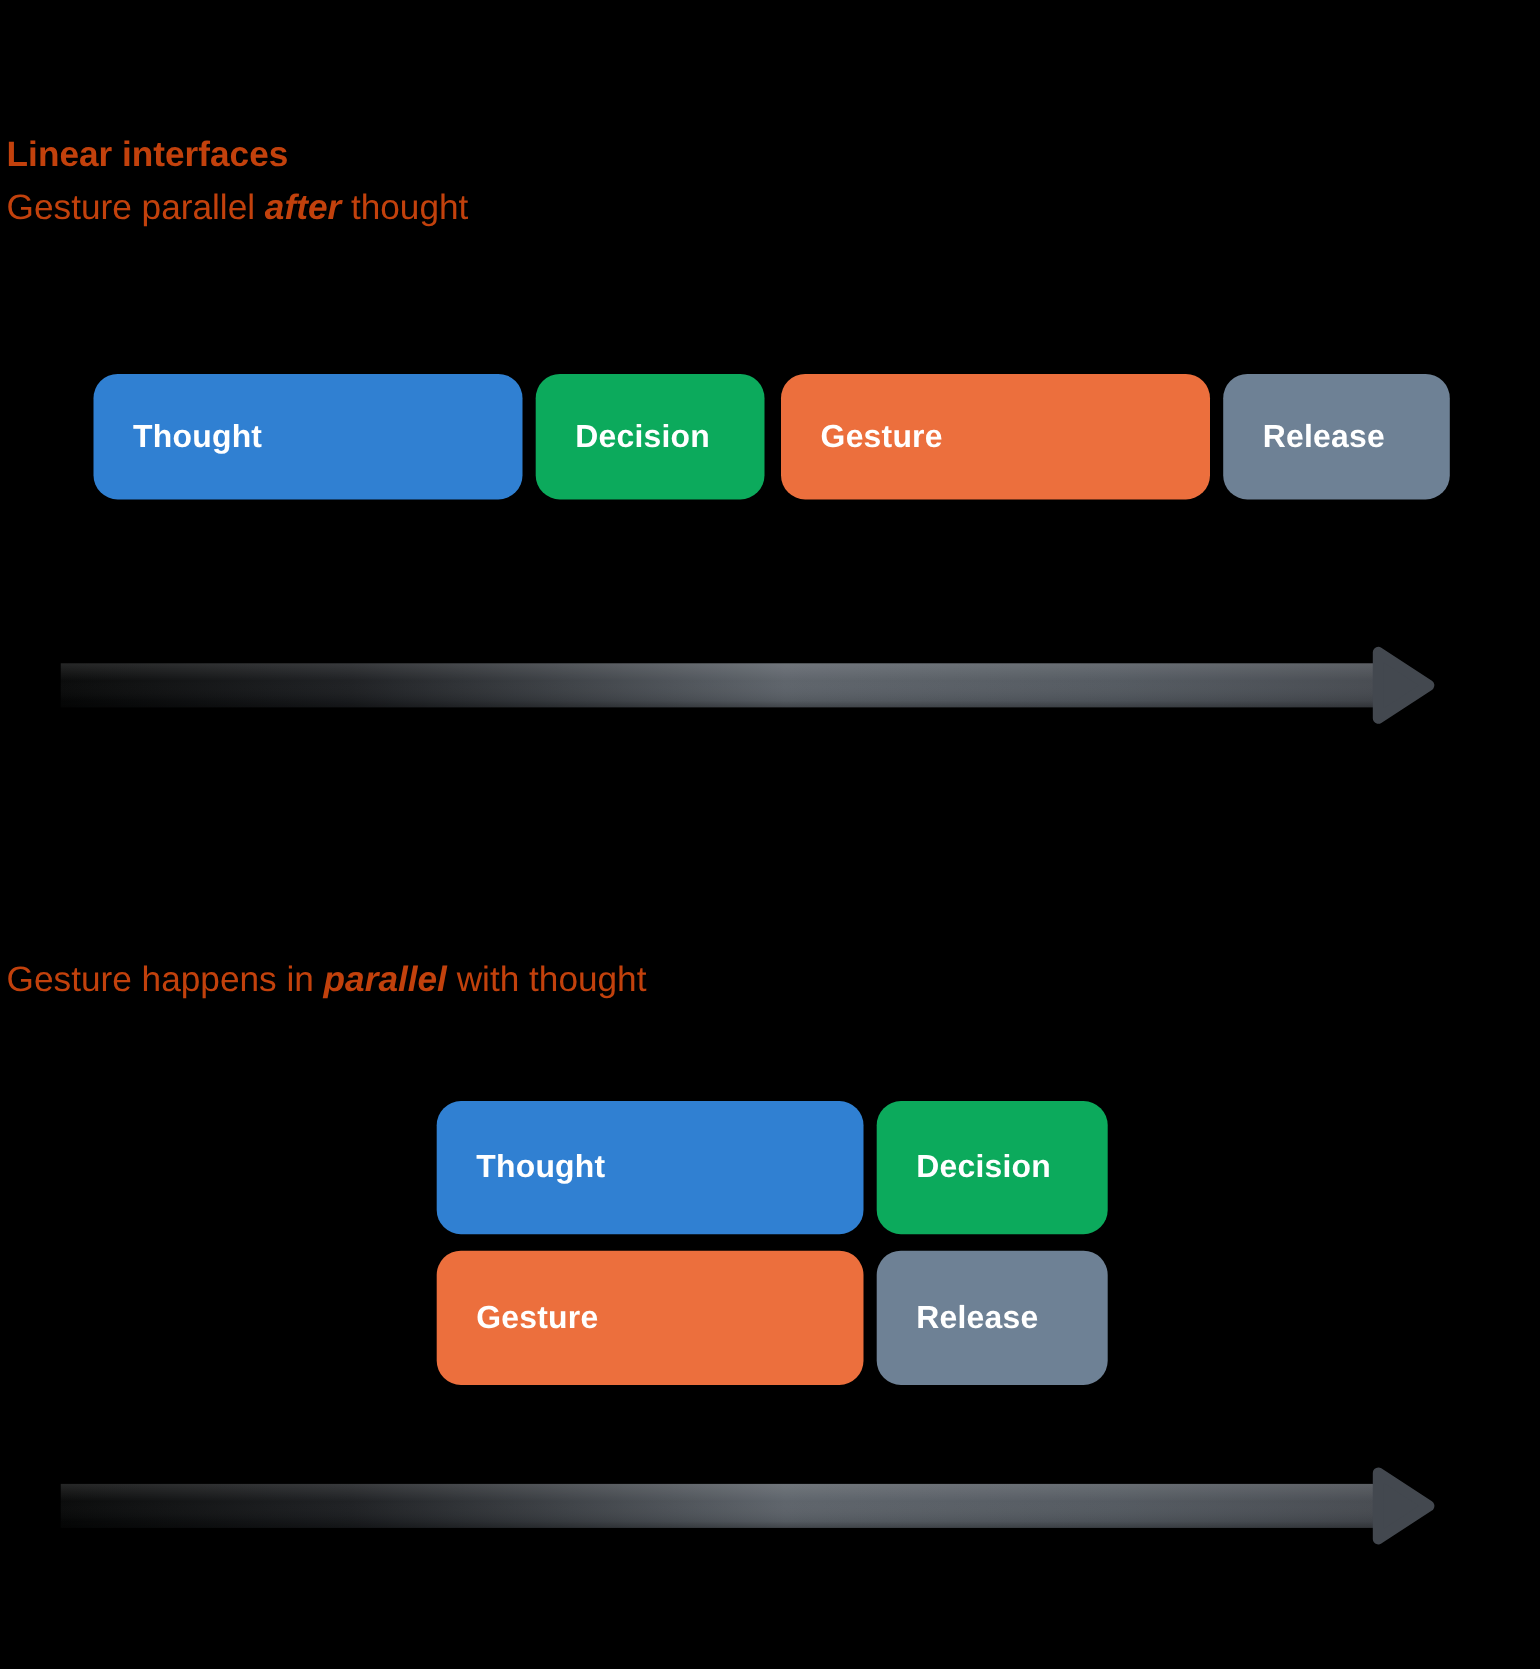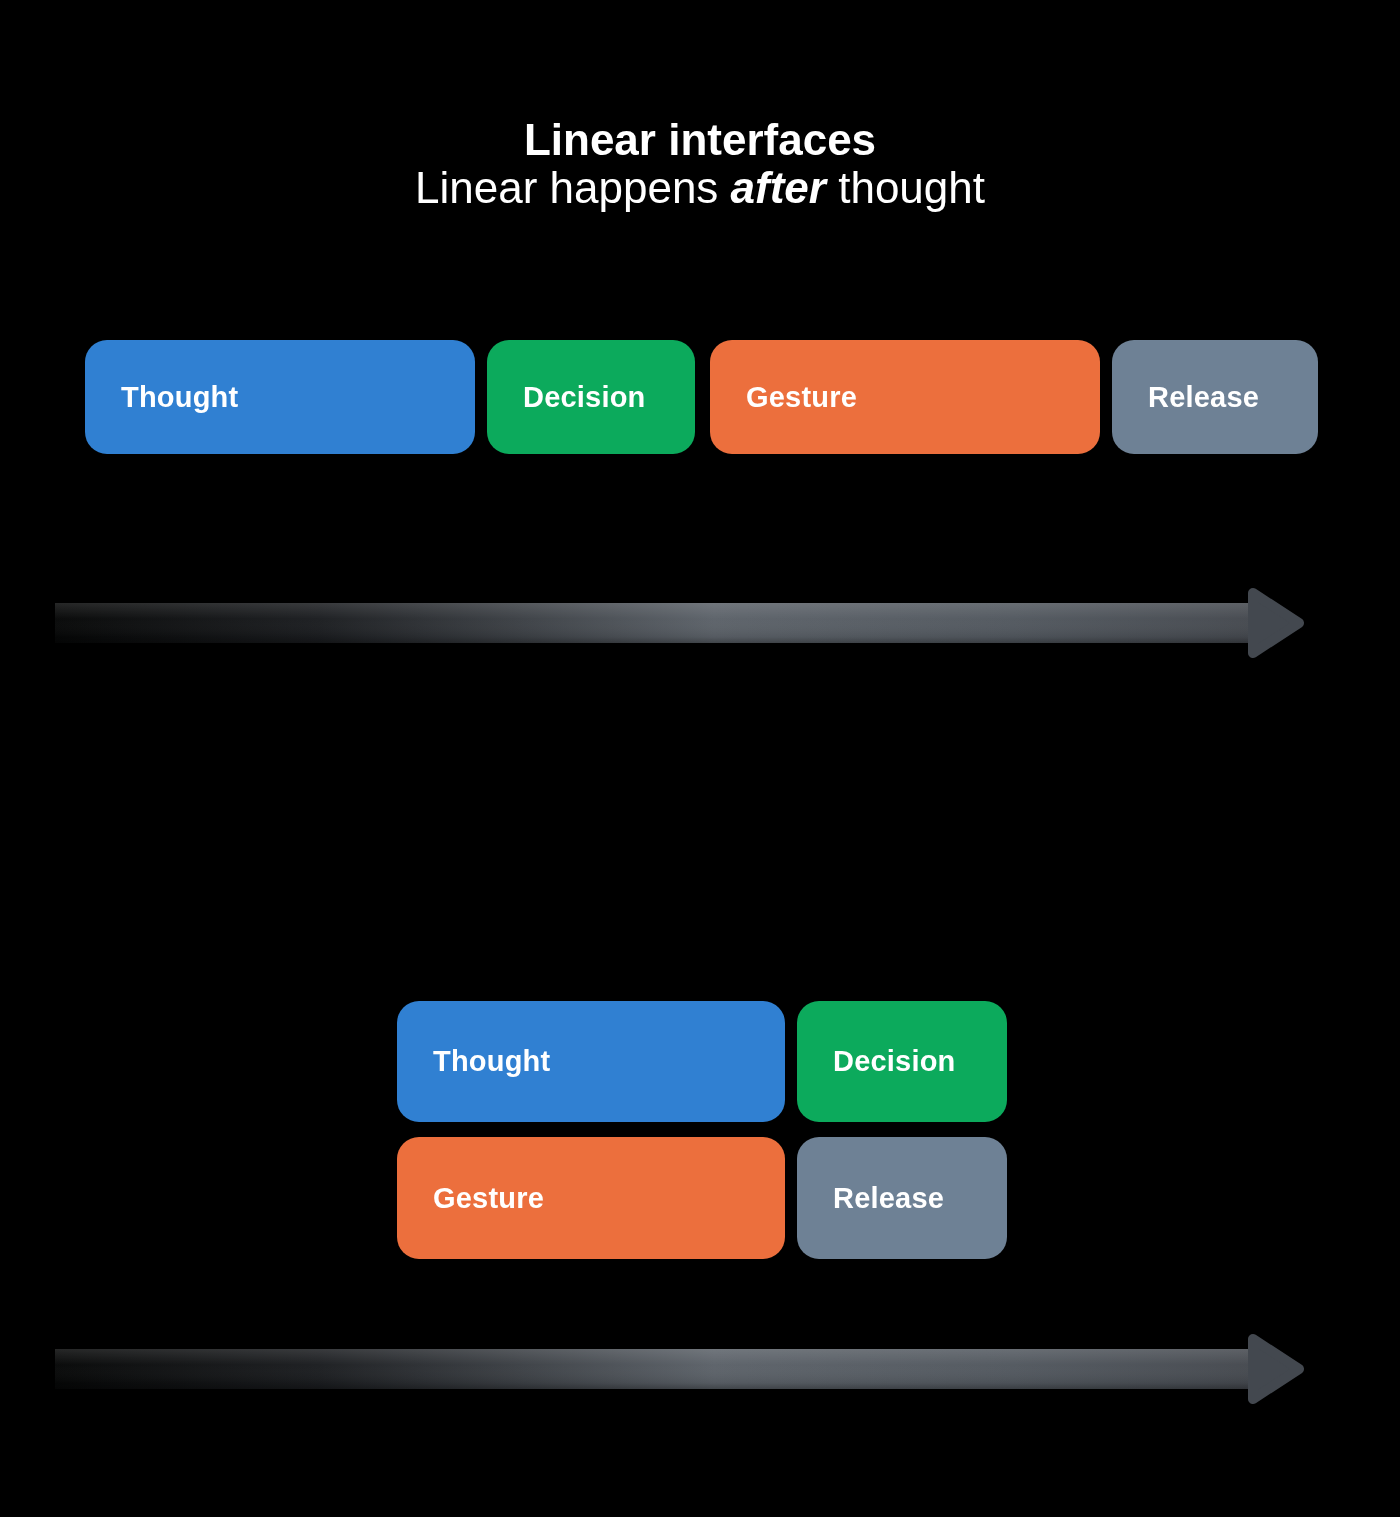--- a/index.html
+++ b/index.html
@@ -8,24 +8,24 @@
     width: 1400px;
     height: 1517px;
     background: #000000;
     font-family: "Liberation Sans", sans-serif;
     overflow: hidden;
   }
   .heading {
     position: absolute;
     left: 6px;
     width: 1388px;
-    text-align: center;
-    font-size: 44px;
+    text-align: left;
+    font-size: 32px;
     line-height: 40px;
-    color: #ffffff;
+    color: #c2410c;
     font-weight: 400;
   }
   .heading em { font-style: italic; font-weight: bold; }
   .heading-bold { font-weight: 700; }
   .h-linear-title   { top: 120px; }
   .h-linear-sub     { top: 168px; }
   .h-parallel-title { top: 870px; }
 
   .box {
     position: absolute;
@@ -54,21 +54,21 @@
   .arrow-1 { top: 585px; }
   .arrow-2 { top: 1331px; }
 </style>
 </head>
 <body>
 
 <div class="canvas">
 
   <div class="heading heading-bold h-linear-title">Linear interfaces</div>
 
-  <div class="heading h-linear-sub"><span>Linear happens </span><em>after</em><span> thought</span></div>
+  <div class="heading h-linear-sub"><span>Gesture parallel </span><em>after</em><span> thought</span></div>
 
   <div class="box s1-thought" style="background-color: rgb(48, 128, 210);">
     <span>Thought</span>
   </div>
   <div class="box s1-decision" style="background-color: rgb(12, 170, 92);">
     <span>Decision</span>
   </div>
   <div class="box s1-gesture" style="background-color: rgb(236, 111, 61);">
     <span>Gesture</span>
   </div>
@@ -90,20 +90,21 @@
         <stop offset="0.40" stop-color="#ffffff" stop-opacity="0.02"></stop>
         <stop offset="0.85" stop-color="#000000" stop-opacity="0.08"></stop>
         <stop offset="1" stop-color="#000000" stop-opacity="0.30"></stop>
       </linearGradient>
     </defs>
     <rect x="0" y="18" width="1198" height="40" fill="url(#barGrad1)"></rect>
     <rect x="0" y="18" width="1198" height="40" fill="url(#sheen1)"></rect>
     <polygon points="1198,8 1244,38 1198,68" fill="#43484f" stroke="#43484f" stroke-width="10" stroke-linejoin="round"></polygon>
   </svg>
 
+  <div class="heading h-parallel-title"><span>Gesture happens in </span><em>parallel</em><span> with thought</span></div>
 
   <div class="box s2-thought" style="background-color: rgb(48, 128, 210);">
     <span>Thought</span>
   </div>
   <div class="box s2-decision" style="background-color: rgb(12, 170, 92);">
     <span>Decision</span>
   </div>
   <div class="box s2-gesture" style="background-color: rgb(236, 111, 61);">
     <span>Gesture</span>
   </div>

